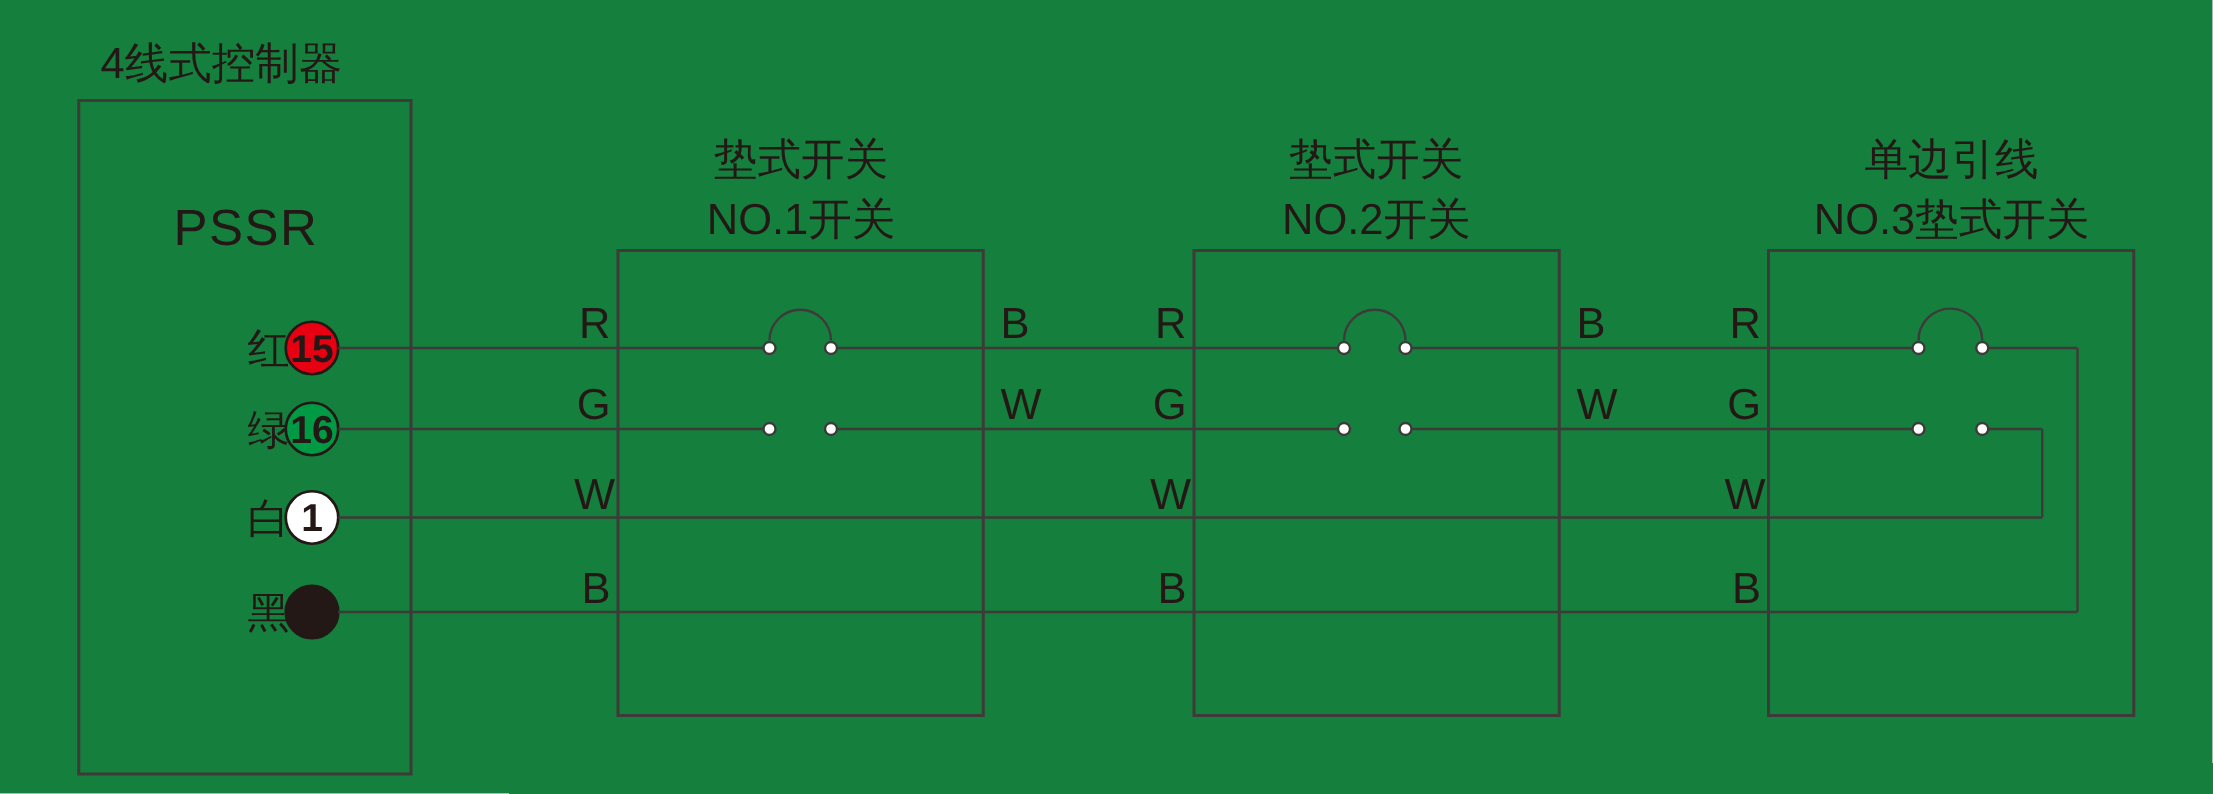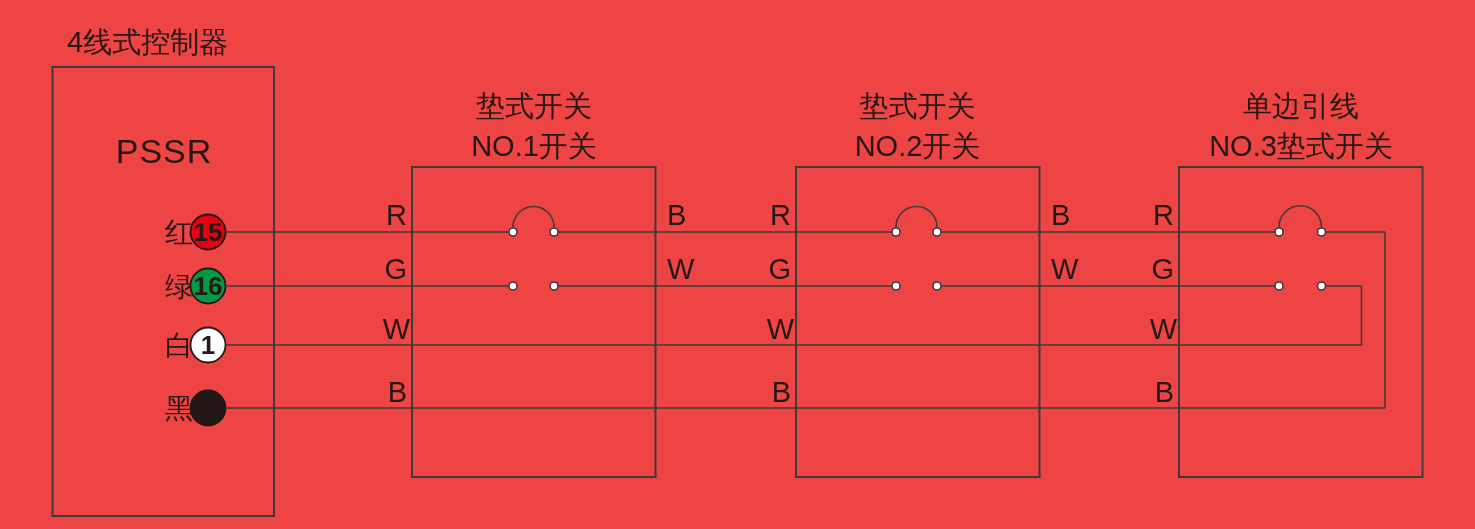--- a/index.html
+++ b/index.html
@@ -4,21 +4,21 @@
 <style>
   html, body {
     margin: 0;
     padding: 0;
     background: #ffffff;
   }
   .stage {
     position: relative;
     width: 1475px;
     height: 529px;
-    background: #ef4444;
+    background: #15803d;
     overflow: hidden;
     font-family: "Liberation Sans", "DejaVu Sans", sans-serif;
   }
   svg text {
     font-family: "Liberation Sans", "DejaVu Sans", sans-serif;
     fill: #231815;
   }
   .cjk-title   { font-size: 29px; }
   .model-label { font-size: 34px; letter-spacing: 1px; }
   .term-label  { font-size: 28px; }

